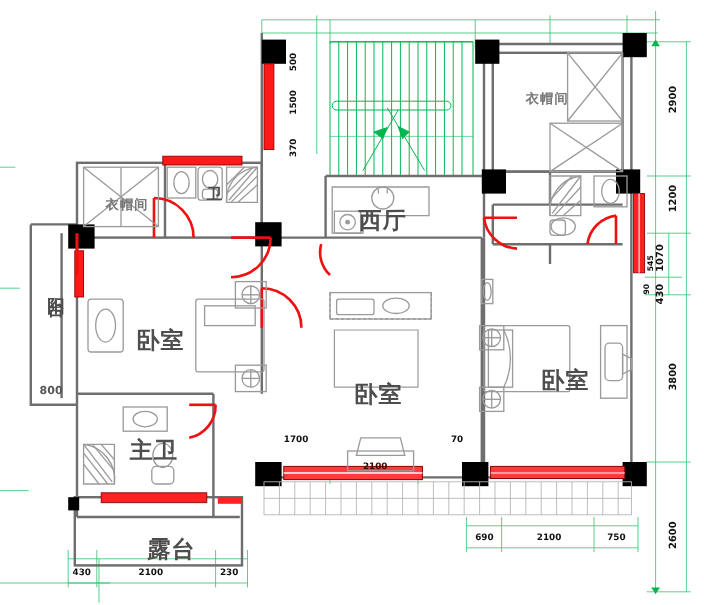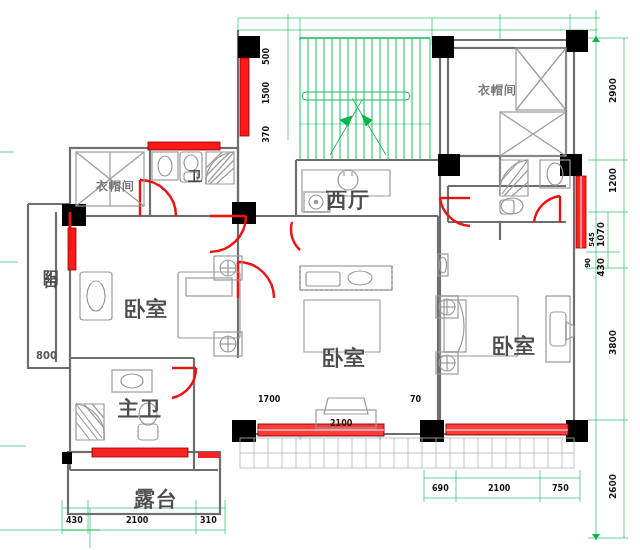--- a/index.html
+++ b/index.html
@@ -413,21 +413,21 @@
 
   <div class="dim dim-v" style="left:588px;top:232px;font-size:7px;">545</div>
   <div class="dim dim-v" style="left:584px;top:258px;font-size:7px;">90</div>
 
   <div class="dim dim-v" style="left:262px;top:48px;font-size:8px;">500</div>
   <div class="dim dim-v" style="left:262px;top:82px;font-size:8px;">1500</div>
   <div class="dim dim-v" style="left:262px;top:126px;font-size:8px;">370</div>
 
   <div class="dim" style="left:66px;top:516px;font-size:8px;">430</div>
   <div class="dim" style="left:126px;top:516px;font-size:8px;">2100</div>
-  <div class="dim" style="left:200px;top:516px;font-size:8px;">310</div>
+  <div class="dim" style="left:200px;top:516px;font-size:8px;">230</div>
 
   <div class="dim" style="left:432px;top:484px;font-size:8px;">690</div>
   <div class="dim" style="left:488px;top:484px;font-size:8px;">2100</div>
   <div class="dim" style="left:552px;top:484px;font-size:8px;">750</div>
 
   <div class="dim" style="left:258px;top:395px;font-size:8px;">1700</div>
   <div class="dim" style="left:330px;top:419px;font-size:8px;color:#3b0000;">2100</div>
   <div class="dim" style="left:410px;top:395px;font-size:8px;">70</div>
 
   <div class="dim" style="left:36px;top:350px;font-size:10px;color:#555;">800</div>

